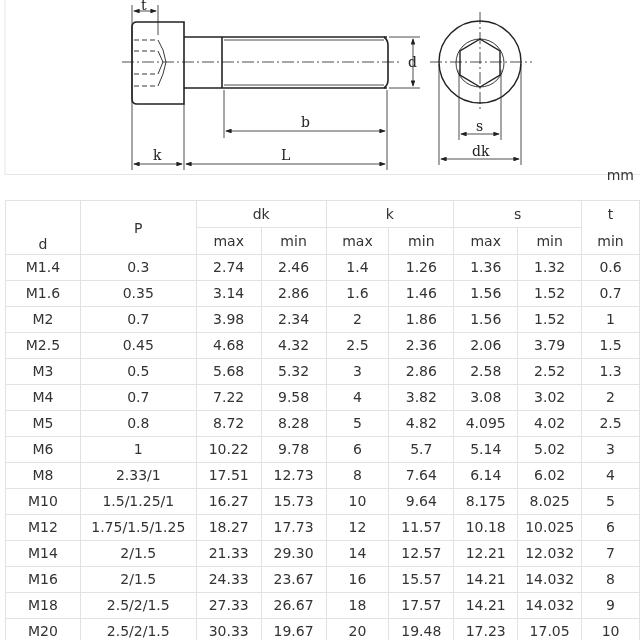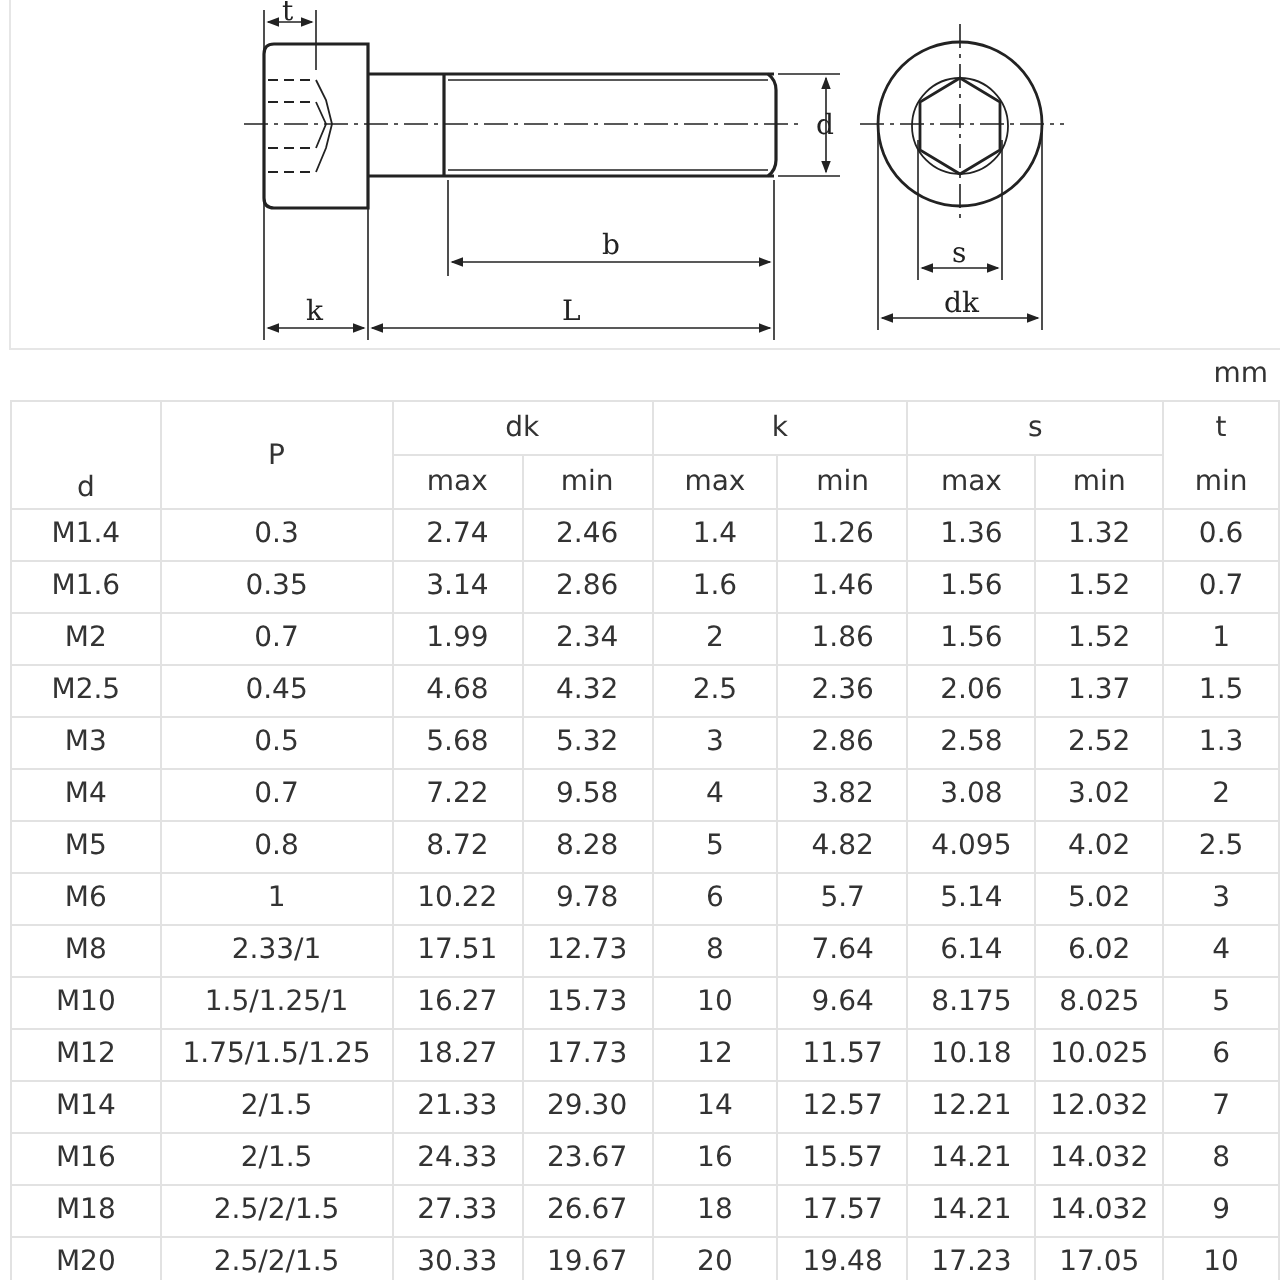--- a/index.html
+++ b/index.html
@@ -1,20 +1,20 @@
 <!DOCTYPE html>
 <html><head>
 <meta charset="utf-8">
 <style>
   html, body { margin:0; padding:0; background:#ffffff; }
   body { width:640px; height:640px; overflow:hidden; position:relative;
          font-family:"DejaVu Sans", sans-serif; color:#333; }
   #drawing { position:absolute; left:0; top:0; width:640px; height:175px; }
   .frame-line { position:absolute; background:#e6e6e6; }
-  #unit-row { position:absolute; left:5px; top:175px; width:635px; height:25px; }
+  #unit-row { position:absolute; left:5px; top:163px; width:635px; height:25px; }
   #unit-row .unit { position:absolute; right:6px; top:4px; font-size:14px; color:#333; }
   table.spec { position:absolute; left:5px; top:200px; border-collapse:collapse;
                table-layout:fixed; font-size:14px; color:#333; }
   table.spec td, table.spec th { border:1px solid #e2e2e2; text-align:center;
                padding:0; font-weight:normal; height:25px; line-height:25px; white-space:nowrap; }
   table.spec th { height:26px; line-height:26px; }
 </style>
 </head>
 <body>
 
@@ -156,37 +156,37 @@
         <td>2.86</td>
         <td>1.6</td>
         <td>1.46</td>
         <td>1.56</td>
         <td>1.52</td>
         <td>0.7</td>
       </tr>
       <tr>
         <td>M2</td>
         <td>0.7</td>
-        <td>1.99</td>
+        <td>3.98</td>
         <td>2.34</td>
         <td>2</td>
         <td>1.86</td>
         <td>1.56</td>
         <td>1.52</td>
         <td>1</td>
       </tr>
       <tr>
         <td>M2.5</td>
         <td>0.45</td>
         <td>4.68</td>
         <td>4.32</td>
         <td>2.5</td>
         <td>2.36</td>
         <td>2.06</td>
-        <td>1.37</td>
+        <td>3.79</td>
         <td>1.5</td>
       </tr>
       <tr>
         <td>M3</td>
         <td>0.5</td>
         <td>5.68</td>
         <td>5.32</td>
         <td>3</td>
         <td>2.86</td>
         <td>2.58</td>

